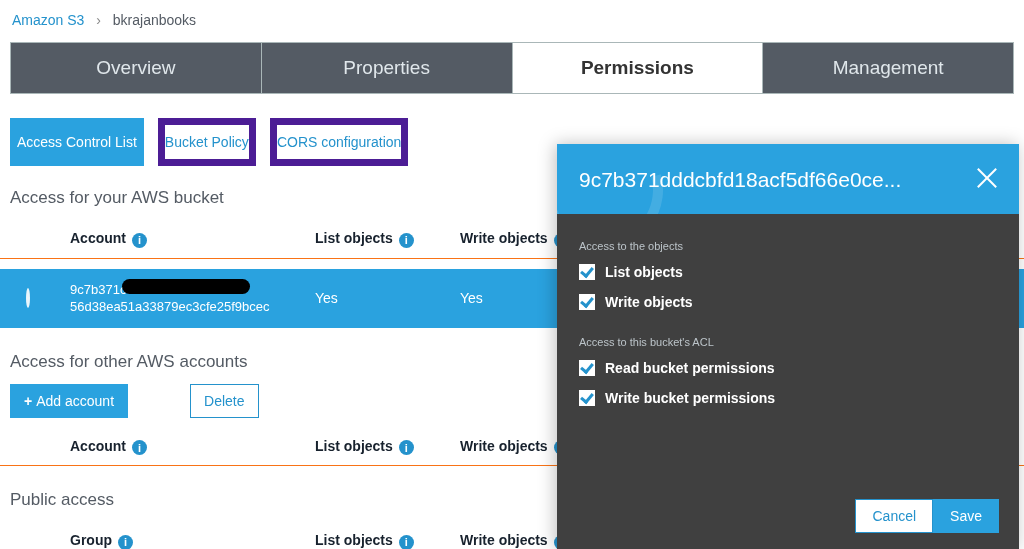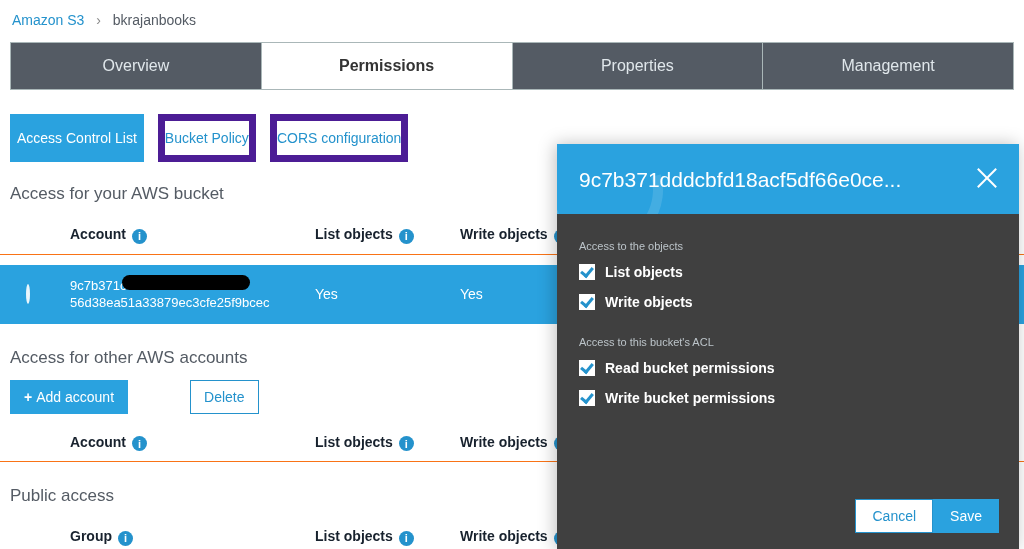--- a/index.html
+++ b/index.html
@@ -29,21 +29,21 @@
     border: 1px solid #aab7b8;
     margin: 0 10px;
     background: #fff;
   }
   .tab-bar .tab {
     flex: 1;
     text-align: center;
     padding: 14px 0;
     background: #545b64;
     color: #e0e7eb;
-    font-size: 16px;
+    font-size: 19px;
     cursor: pointer;
     border-right: 1px solid #aab7b8;
   }
   .tab-bar .tab:last-child { border-right: none; }
   .tab-bar .tab.active {
     background: #fff;
     color: #333;
     font-weight: 600;
   }
 
@@ -273,22 +273,22 @@
 <body>
 
 <div class="breadcrumb">
   <a href="#">Amazon S3</a>
   <span class="sep">›</span>
   <span class="current">bkrajanbooks</span>
 </div>
 
 <div class="tab-bar">
   <div class="tab">Overview</div>
+  <div class="tab">Properties</div>
   <div class="tab active">Permissions</div>
-  <div class="tab">Properties</div>
   <div class="tab">Management</div>
 </div>
 
 <div class="subtabs">
   <div class="subtab active">Access Control List</div>
   <div class="subtab">Bucket Policy</div>
   <div class="subtab">CORS configuration</div>
 </div>
 
 <div class="section-title">Access for your AWS bucket</div>

